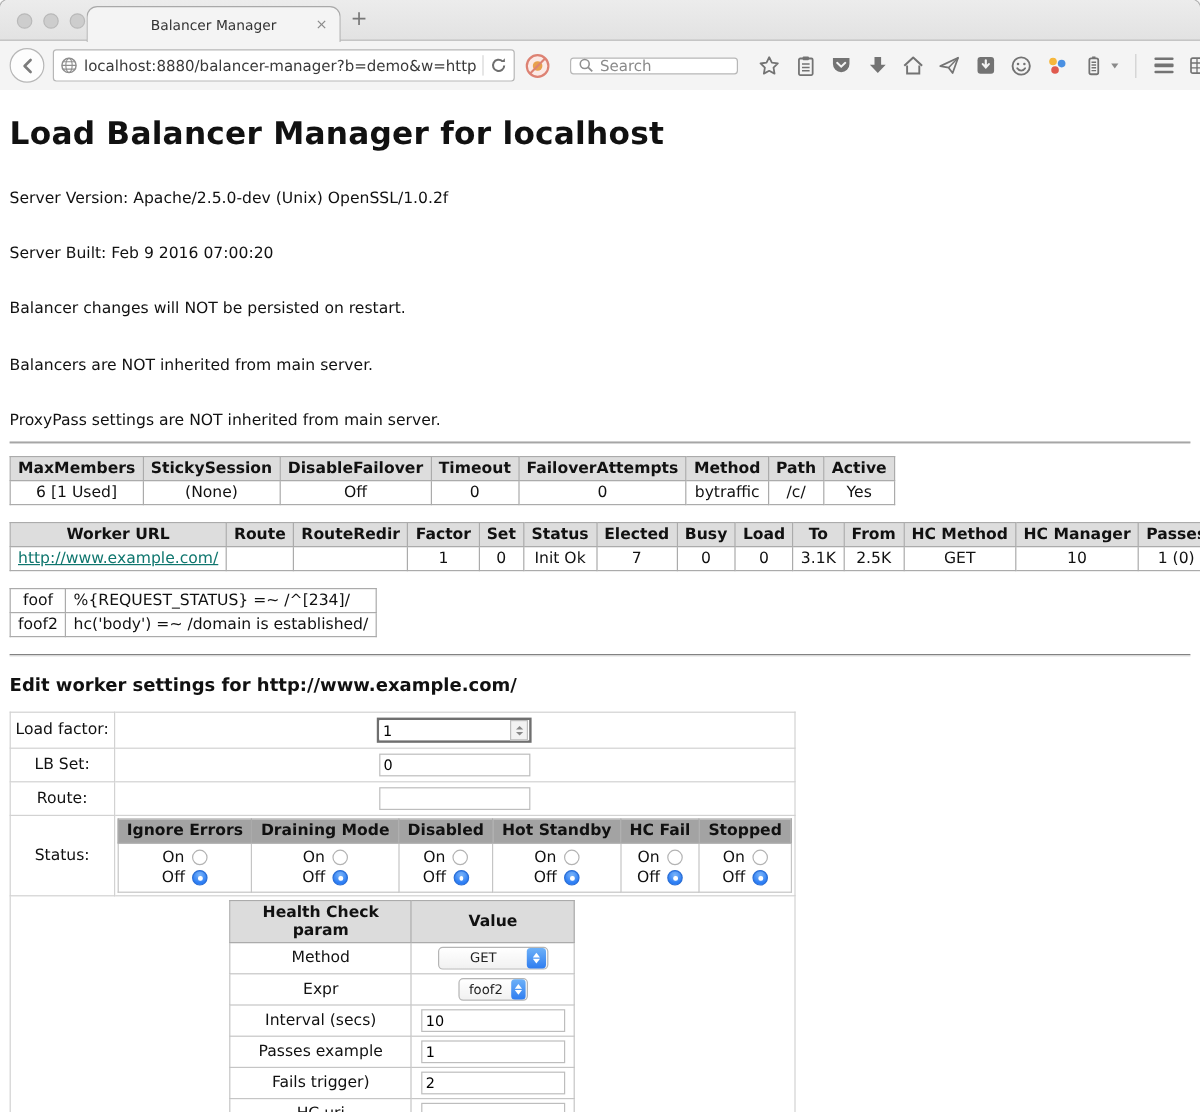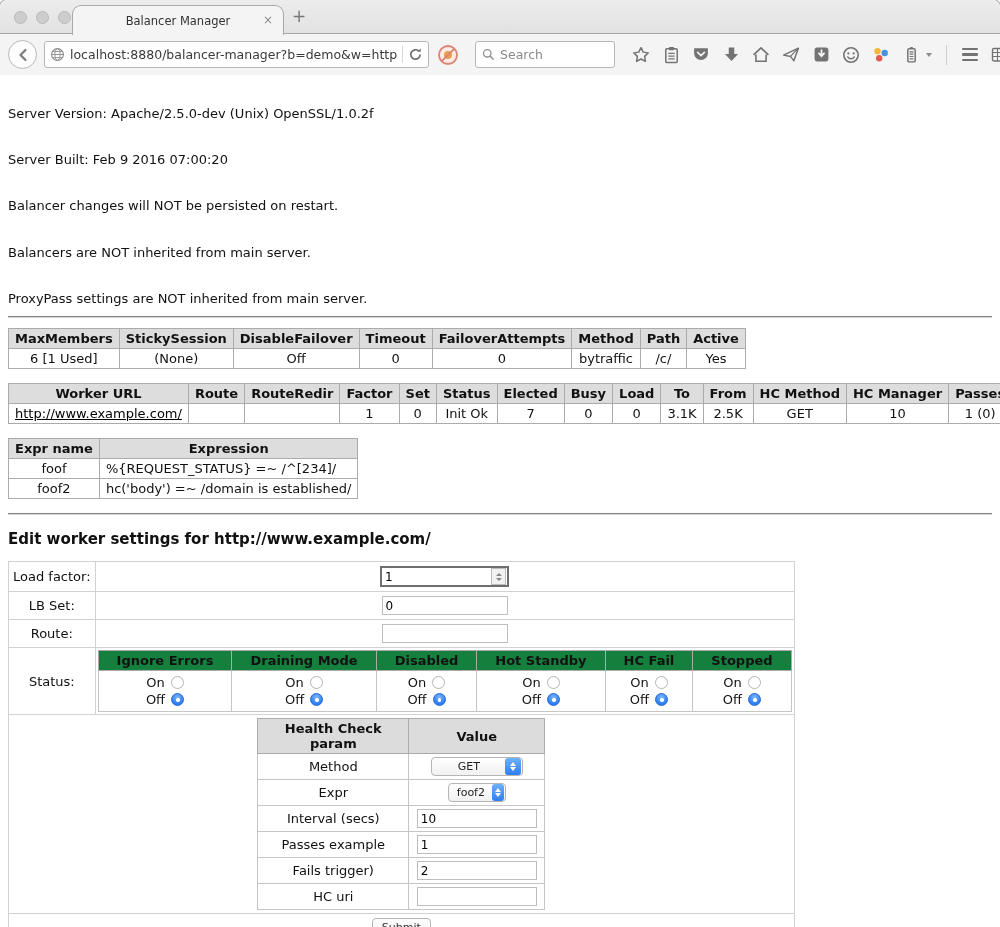--- a/index.html
+++ b/index.html
@@ -19,38 +19,38 @@
   .newtab{position:absolute;left:292px;top:8px;font-size:17px;color:#777;line-height:17px;}
 
   
   .navbar{height:41px;background:#f4f4f4;display:flex;align-items:center;padding:0 8px;gap:7px;position:relative;z-index:1;}
   .circle-btn{width:29px;height:29px;border-radius:50%;background:#fdfdfd;border:1px solid #b7b7b7;
               display:flex;align-items:center;justify-content:center;box-sizing:border-box;flex:none;}
   .url-bar{width:385px;height:27px;background:#fff;border:1px solid #b7b7b7;border-radius:3px;
            display:flex;align-items:center;padding:0 5px;gap:5px;box-sizing:border-box;flex:none;}
   .url-text{flex:1;font-size:12.5px;color:#3a3a3a;white-space:nowrap;overflow:hidden;}
   .url-sep{width:1px;height:17px;background:#d6d6d6;}
-  .search-bar{width:140px;height:27px;background:#fff;border:1px solid #b7b7b7;border-radius:3px;
+  .search-bar{width:140px;height:14px;background:#fff;border:1px solid #b7b7b7;border-radius:3px;
               display:flex;align-items:center;padding:0 6px;gap:5px;box-sizing:border-box;flex:none;margin-left:8px;}
   .search-ph{font-size:12.5px;color:#8a8a8a;}
   .tool-icons{display:flex;align-items:center;gap:12px;margin-left:10px;}
   .ticon{width:18px;height:18px;display:flex;align-items:center;justify-content:center;flex:none;}
   .caret-down{width:0;height:0;border-left:3.5px solid transparent;border-right:3.5px solid transparent;border-top:4px solid #8a8a8a;margin-left:-6px;}
   .vsep{width:1px;height:20px;background:#cfcfcf;margin:0 2px;}
   .hamburger{display:flex;flex-direction:column;gap:3px;}
   .hamburger i{width:16px;height:2.4px;background:#737373;border-radius:1px;display:block;}
 
   
   .content{padding:0 8px;background:#fff;}
   h1.page-title{font-size:26px;font-weight:bold;color:#111;margin:22px 0 13px 0;letter-spacing:.2px;}
   .info-line{font-size:13px;color:#111;line-height:15.2px;margin-top:31px;}
   hr.rule{border:none;border-top:2px groove #d6d6d6;margin:10px 0;}
   h3.sec{font-size:15px;font-weight:bold;margin:15px 0 13px 0;color:#111;}
   h3.sec a{color:#551a8b;}
-  a{color:#000000;}
+  a{color:#0f766e;}
 
   table.dtable{border-collapse:collapse;font-size:13px;color:#111;margin-bottom:14px;padding-left:17px;}
   table.dtable th,table.dtable td{border:1px solid #ababab;padding:2px 6px;text-align:center;white-space:nowrap;}
   table.dtable th{background:#dddddd;font-weight:bold;}
   table.dtable{border:1px solid #8d8d8d;}
   td.cell-left{text-align:left !important;}
   .worker-wrap{margin-bottom:4px;}
 
   table.expr-table td.expr-val{text-align:left;}
 
@@ -60,21 +60,21 @@
   td.flabel{width:100px;text-align:center;white-space:nowrap;}
   td.fval{text-align:center;}
   input.txt{width:118px;height:15px;border:1px solid #bdbdbd;font-family:"DejaVu Sans",sans-serif;font-size:12px;padding:1px 3px;background:#fff;}
   .numwrap{display:inline-flex;align-items:center;border:2px solid #6f6f6f;background:#fff;height:17px;}
   .numwrap input{border:none;width:103px;height:15px;font-size:12px;font-family:"DejaVu Sans",sans-serif;padding:0 3px;outline:none;}
   .spinner{width:13px;height:15px;border:1px solid #bdbdbd;background:#f2f2f2;display:flex;flex-direction:column;align-items:center;justify-content:center;gap:2px;margin-right:1px;}
   .spin-up{width:0;height:0;border-left:3px solid transparent;border-right:3px solid transparent;border-bottom:3.5px solid #888;}
   .spin-dn{width:0;height:0;border-left:3px solid transparent;border-right:3px solid transparent;border-top:3.5px solid #888;}
 
   table.status-table{border-collapse:collapse;font-size:13px;border:1px solid #9a9a9a;}
-  table.status-table th{background:#15803d;border:1px solid #ababab;padding:2px 18px;white-space:nowrap;}
+  table.status-table th{background:#a3a3a3;border:1px solid #ababab;padding:2px 7px;white-space:nowrap;}
   table.status-table td{border:1px solid #c5c5c5;padding:3px 8px;text-align:center;}
   .radio-line{display:flex;align-items:center;justify-content:center;gap:6px;line-height:17px;}
   .radio{width:13px;height:13px;border-radius:50%;border:1px solid #b3b3b3;background:#fff;display:inline-block;box-sizing:border-box;position:relative;}
   .radio.checked{background:radial-gradient(circle at 50% 30%,#7db6f9 0%,#2b7df5 70%);border-color:#2b6fd6;}
   .radio.checked::after{content:"";position:absolute;left:4px;top:4px;width:3.5px;height:3.5px;border-radius:50%;background:#fff;}
 
   table.hc-table{border-collapse:collapse;font-size:13px;border:1px solid #9a9a9a;margin:0 auto;}
   table.hc-table th{background:#dcdcdc;border:1px solid #ababab;padding:2px 8px;}
   table.hc-table td{border:1px solid #c5c5c5;padding:3px 5px;text-align:center;}
   td.hc-param{width:140px;white-space:nowrap;}
@@ -220,20 +220,21 @@
             <rect x="1.5" y="2" width="15" height="12.5" rx="1.5" fill="none" stroke="#737373" stroke-width="1.4"></rect>
             <path d="M1.5 6h15M6.5 2v12.5M11.5 2v12.5M1.5 10h15" stroke="#737373" stroke-width="1.1"></path>
             <path d="M11 11l5 4.5" stroke="#737373" stroke-width="2"></path>
           </svg>
       </span>
     </div>
   </div>
 
   <div class="content">
 
+    <h1 class="page-title">Load Balancer Manager for localhost</h1>
 
     <div>
       <div class="info-line">Server Version: Apache/2.5.0-dev (Unix) OpenSSL/1.0.2f</div>
       <div class="info-line">Server Built: Feb 9 2016 07:00:20</div>
       <div class="info-line">Balancer changes will NOT be persisted on restart.</div>
       <div class="info-line">Balancers are NOT inherited from main server.</div>
       <div class="info-line">ProxyPass settings are NOT inherited from main server.</div>
     </div>
 
     <hr class="rule">
@@ -301,24 +302,20 @@
         <td>1 (0)</td>
 
       </tr>
     </tbody>
         </table>
     </div>
 
     <table class="dtable expr-table">
       <tbody>
       <tr>
-        <th>Expr name</th>
-        <th>Expression</th>
-      </tr>
-      <tr>
         <td>foof</td>
         <td class="expr-val">%{REQUEST_STATUS} =~ /^[234]/</td>
       </tr>
       <tr>
         <td>foof2</td>
         <td class="expr-val">hc('body') =~ /domain is established/</td>
       </tr>
     </tbody>
       </table>
 

